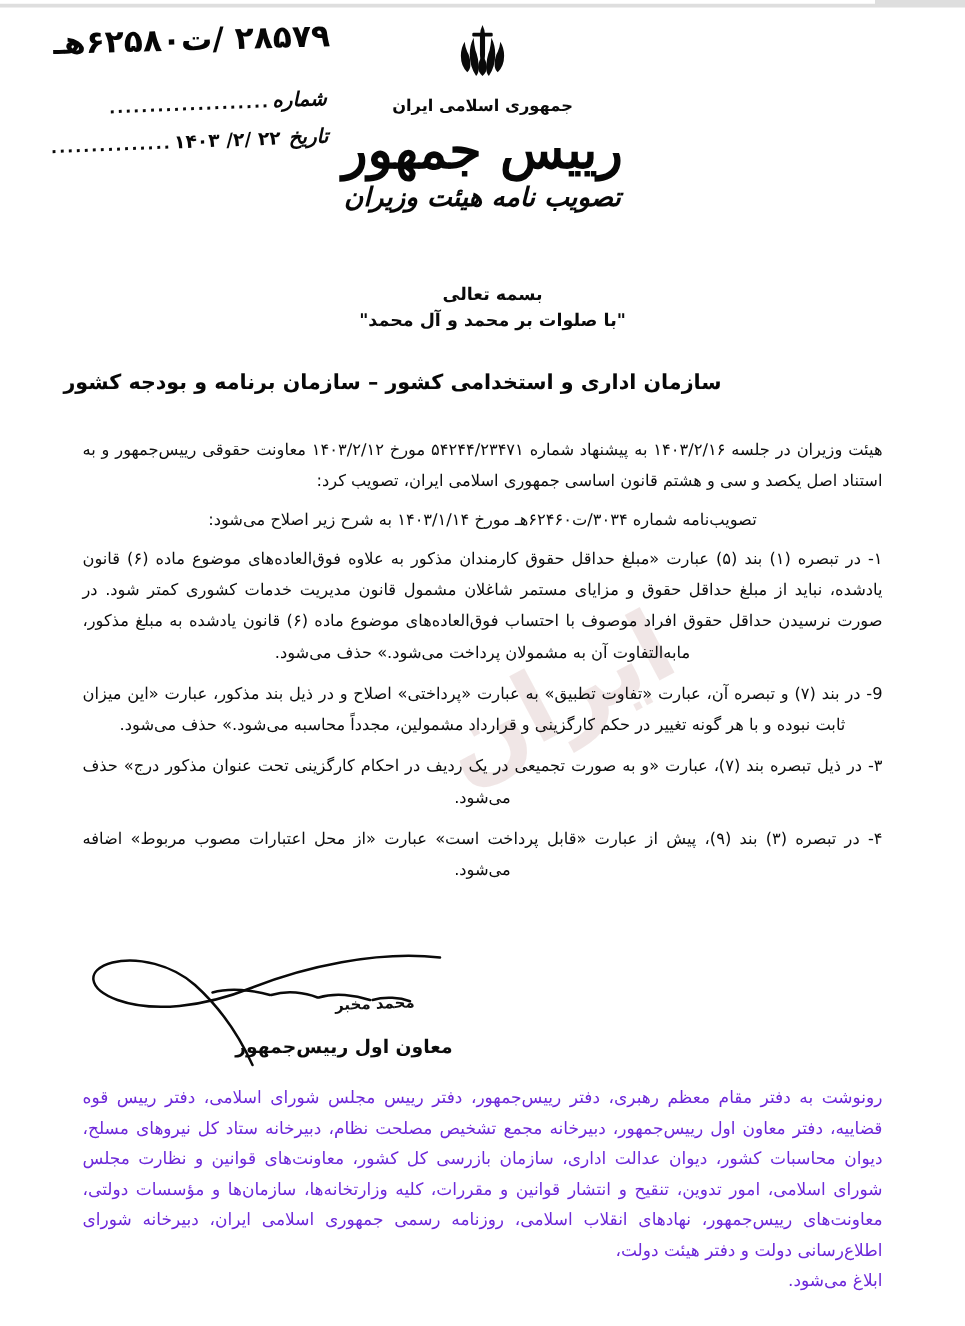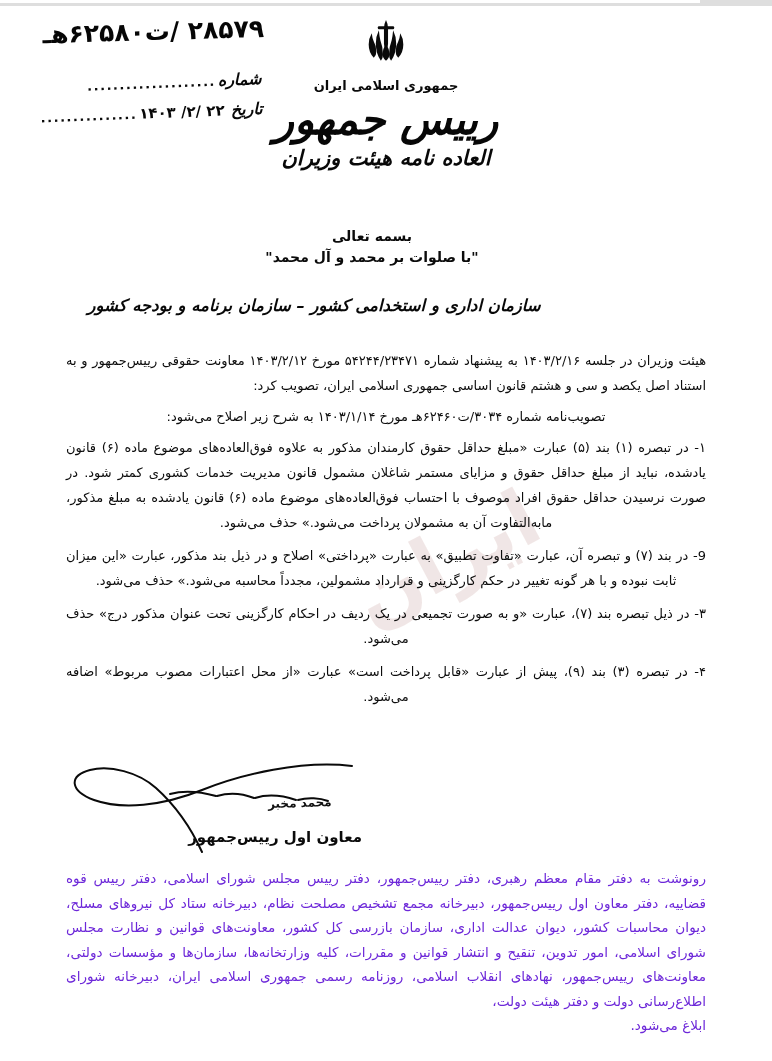--- a/index.html
+++ b/index.html
@@ -126,21 +126,20 @@
     font-size: 13px;
     font-weight: bold;
     color: #0a0a0a;
     letter-spacing: 0.3px;
   }
   .president-title {
     margin-top: 6px;
     font-size: 42px;
     color: #070707;
     font-weight: bold;
-    font-style: italic;
     letter-spacing: -1px;
     line-height: 1.0;
     font-family: "DejaVu Serif", "Liberation Serif", serif;
   }
   .decree-title {
     margin-top: 4px;
     font-size: 21px;
     color: #080808;
     font-style: italic;
     font-weight: bold;
@@ -148,20 +147,21 @@
     font-family: "DejaVu Serif", "Liberation Serif", serif;
   }
 
   
   .invocation {
     position: absolute;
     left: 0;
     top: 228px;
     width: 744px;
     text-align: center;
+    padding-left: 22px;
   }
   .basmala {
     font-size: 14px;
     font-weight: bold;
     color: #0b0b0b;
     letter-spacing: 0.4px;
   }
   .salawat {
     margin-top: 5px;
     font-size: 14px;
@@ -174,21 +174,20 @@
   .addressee {
     position: absolute;
     left: 0;
     top: 296px;
     width: 628px;
     text-align: center;
     font-size: 16.5px;
     font-weight: bold;
     color: #080808;
     letter-spacing: -0.2px;
-    font-style: italic;
   }
 
   
   .body-block {
     position: absolute;
     right: 66px;
     left: 66px;
     top: 348px;
     direction: rtl;
     text-align: justify;
@@ -306,21 +305,21 @@
         <path d="M50 56 q-7 9 -7 18 q0 8 7 14 q7 -6 7 -14 q0 -9 -7 -18 z"></path>
         <path d="M22 34 q-6 10 -6 22 q0 16 10 26 q5 -4 5 -12 q0 -12 -5 -20 q-3 -6 -4 -16 z"></path>
         <path d="M78 34 q6 10 6 22 q0 16 -10 26 q-5 -4 -5 -12 q0 -12 5 -20 q3 -6 4 -16 z"></path>
         <path d="M36 28 q-6 12 -6 26 q0 20 10 34 q4 -4 4 -12 q0 -16 -5 -28 q-2 -8 -3 -20 z"></path>
         <path d="M64 28 q6 12 6 26 q0 20 -10 34 q-4 -4 -4 -12 q0 -16 5 -28 q2 -8 3 -20 z"></path>
         <rect x="34" y="20" width="32" height="6" rx="2"></rect>
       </g>
     </svg>
     <div class="republic-line">جمهوری اسلامی ایران</div>
     <div class="president-title">رییس جمهور</div>
-    <div class="decree-title">العاده نامه هیئت وزیران</div>
+    <div class="decree-title">تصویب نامه هیئت وزیران</div>
   </div>
 
   <div class="invocation">
     <div class="basmala">بسمه تعالی</div>
     <div class="salawat">"با صلوات بر محمد و آل محمد"</div>
   </div>
 
   <div class="addressee">سازمان اداری و استخدامی کشور – سازمان برنامه و بودجه کشور</div>
 
   <div class="body-block">

